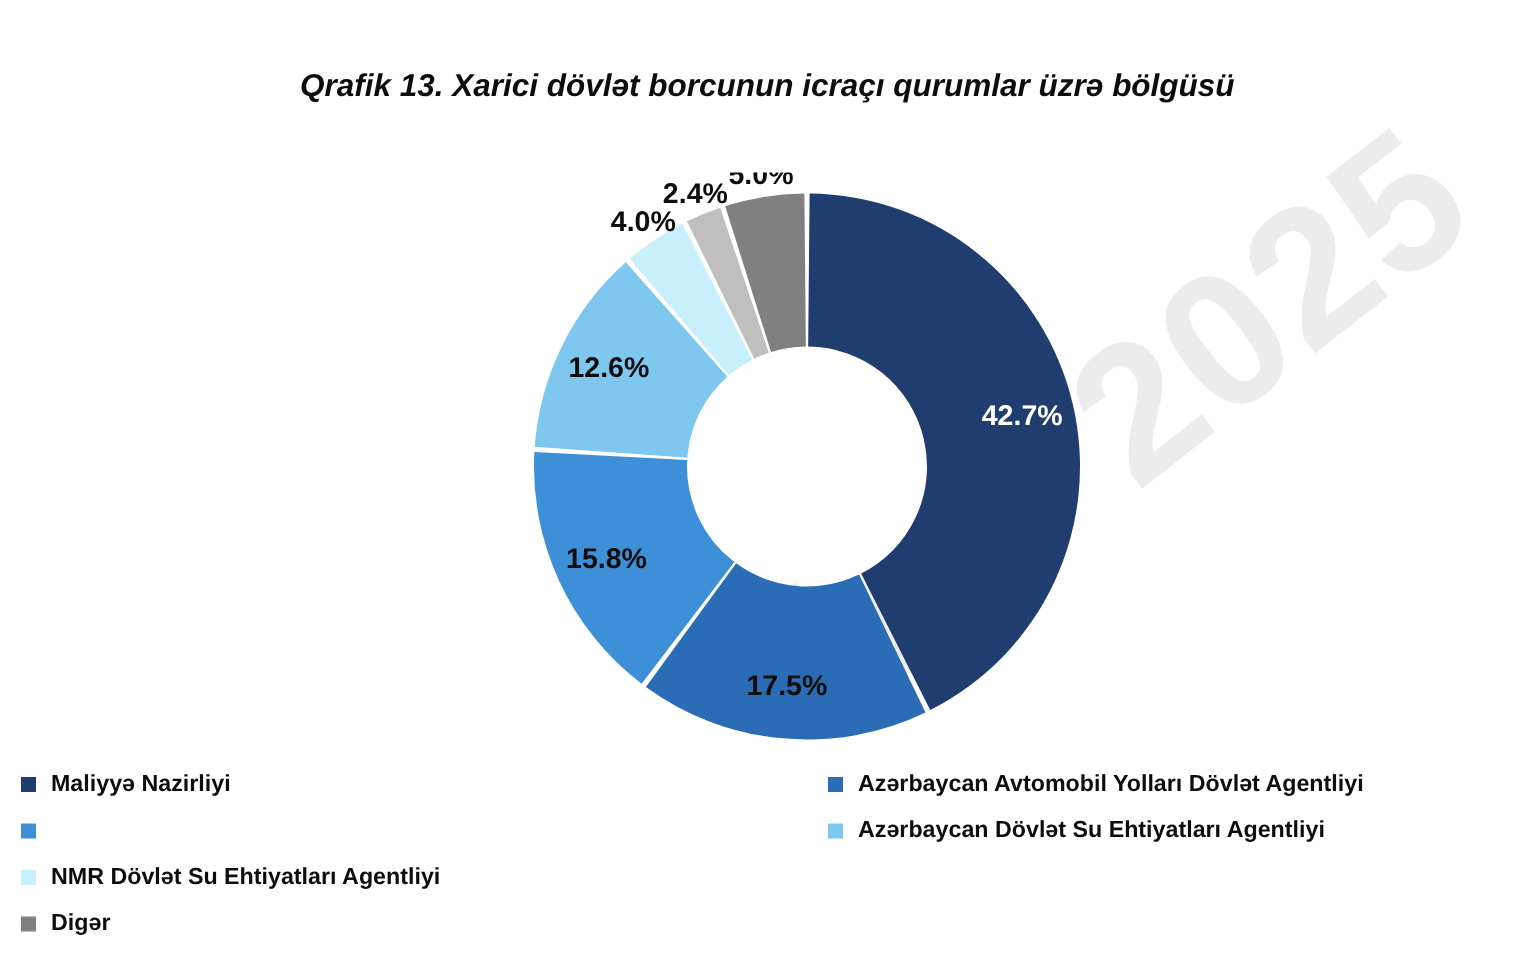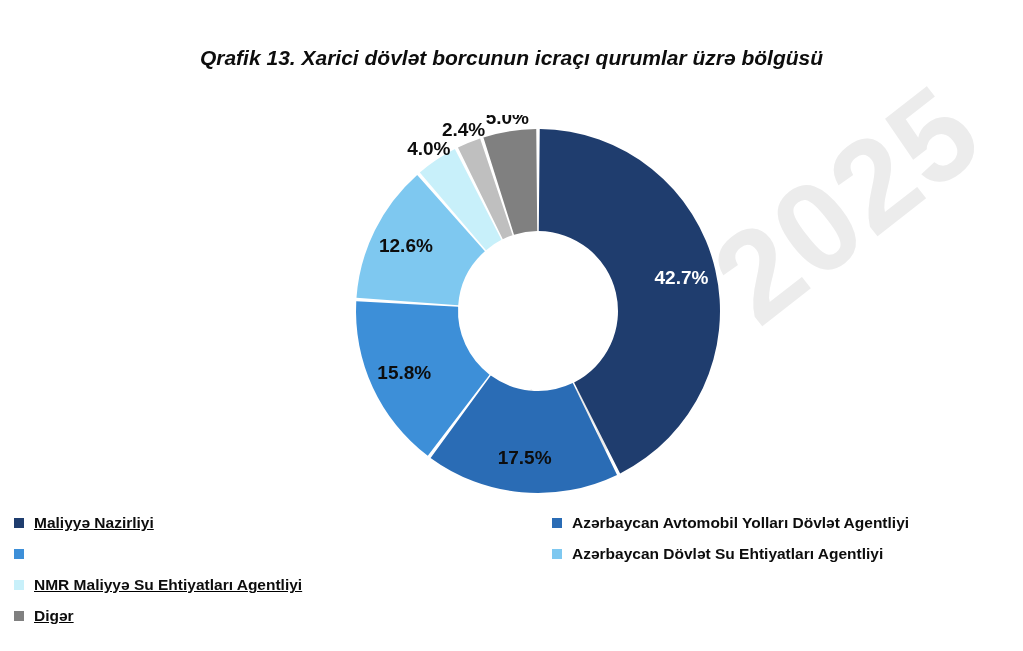--- a/index.html
+++ b/index.html
@@ -80,21 +80,21 @@
     position: absolute;
     left: 14px;
     top: 508px;
     width: 1000px;
     z-index: 3;
   }
   .legend-col {
     position: absolute;
     top: 0;
   }
-  .legend-col.left  { left: 0px;   width: 520px; text-decoration: underline; }
+  .legend-col.left  { left: 0px;   width: 520px; }
   .legend-col.right { left: 538px; width: 460px; }
 
   .legend-item {
     display: flex;
     align-items: center;
     height: 30px;
     margin-bottom: 1px;
   }
   .legend-swatch {
     width: 10px;
@@ -146,21 +146,21 @@
   <div class="legend-col left" id="legend-left">
       <div class="legend-item">
         <span class="legend-swatch" style="background: rgb(31, 61, 110);"></span>
         <span class="legend-label">Maliyyə Nazirliyi</span>
       </div>
       <div class="legend-item">
         <span class="legend-swatch" style="background: rgb(61, 143, 216);"></span>
       </div>
       <div class="legend-item">
         <span class="legend-swatch" style="background: rgb(200, 240, 250);"></span>
-        <span class="legend-label">NMR Maliyyə Su Ehtiyatları Agentliyi</span>
+        <span class="legend-label">NMR Dövlət Su Ehtiyatları Agentliyi</span>
       </div>
       <div class="legend-item">
         <span class="legend-swatch" style="background: rgb(128, 128, 128);"></span>
         <span class="legend-label">Digər</span>
       </div>
     </div>
   <div class="legend-col right" id="legend-right">
       <div class="legend-item">
         <span class="legend-swatch" style="background: rgb(42, 108, 181);"></span>
         <span class="legend-label">Azərbaycan Avtomobil Yolları Dövlət Agentliyi</span>

